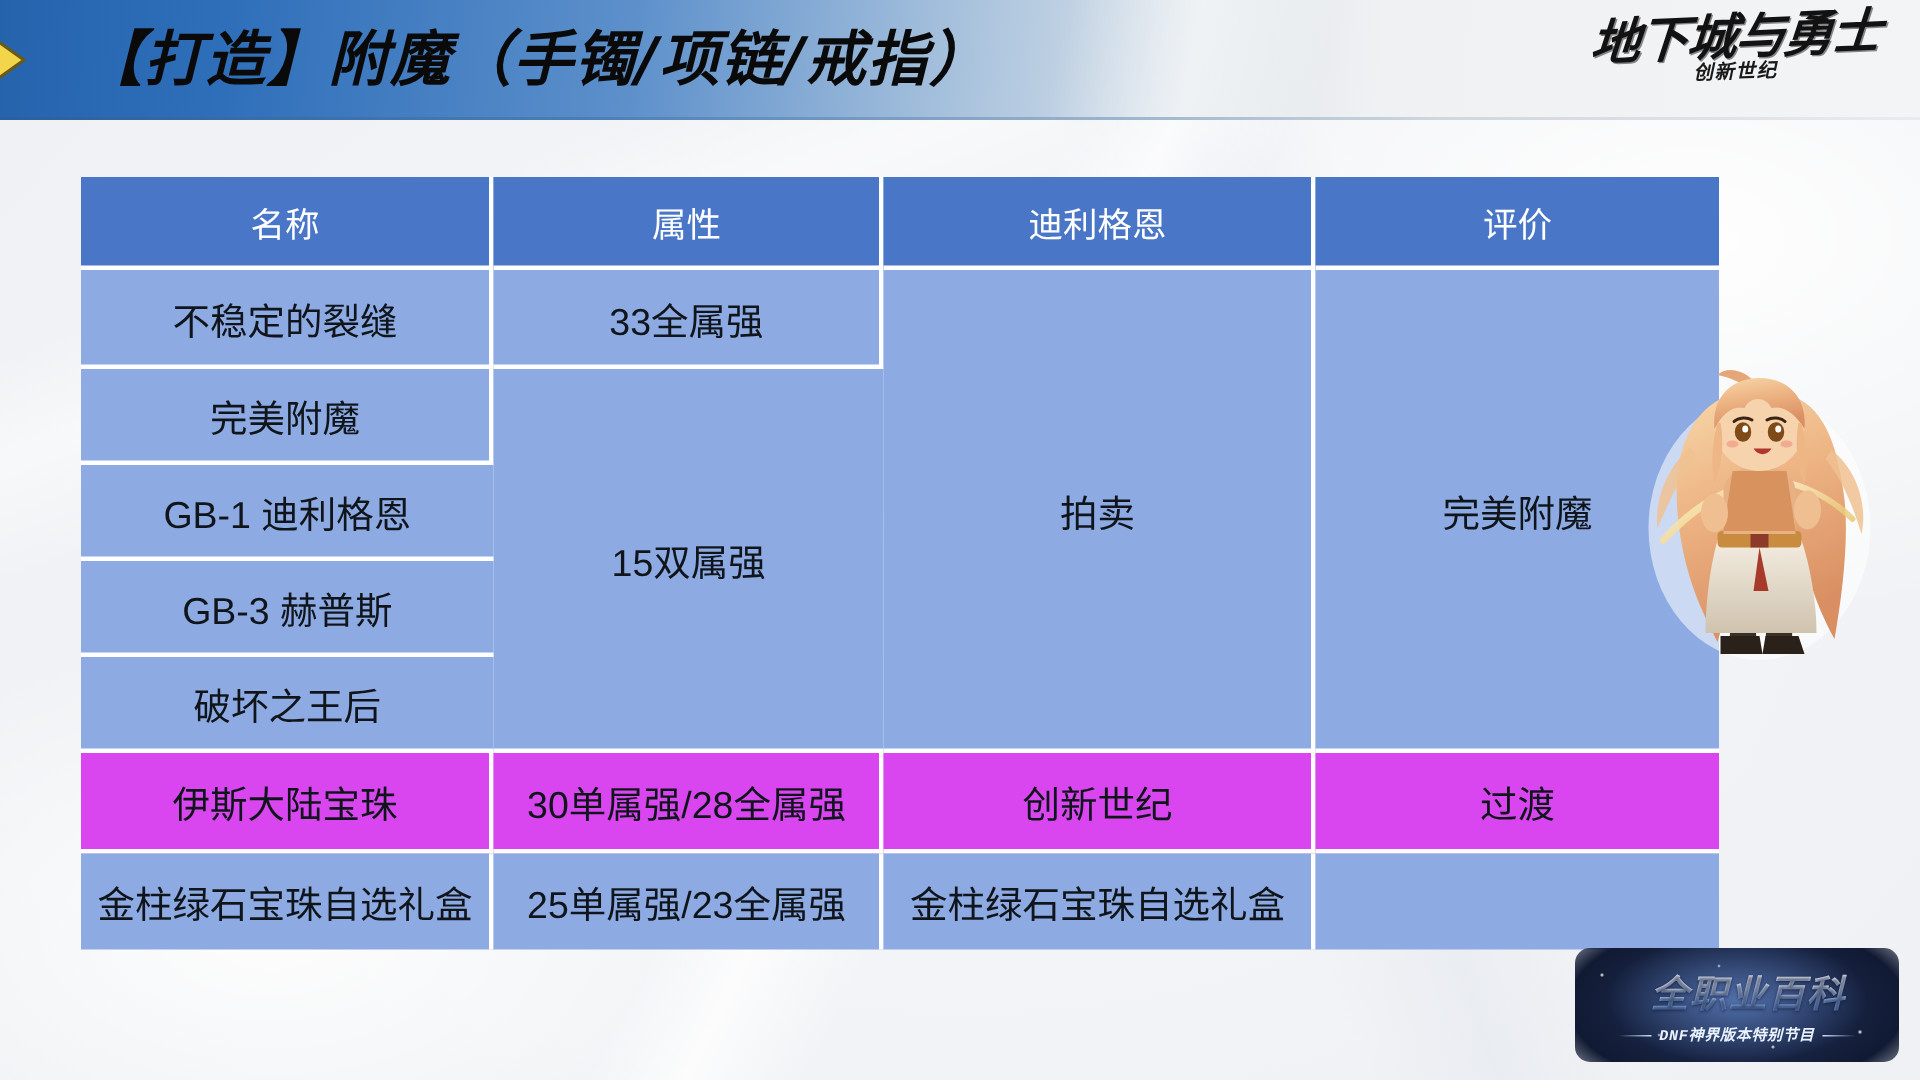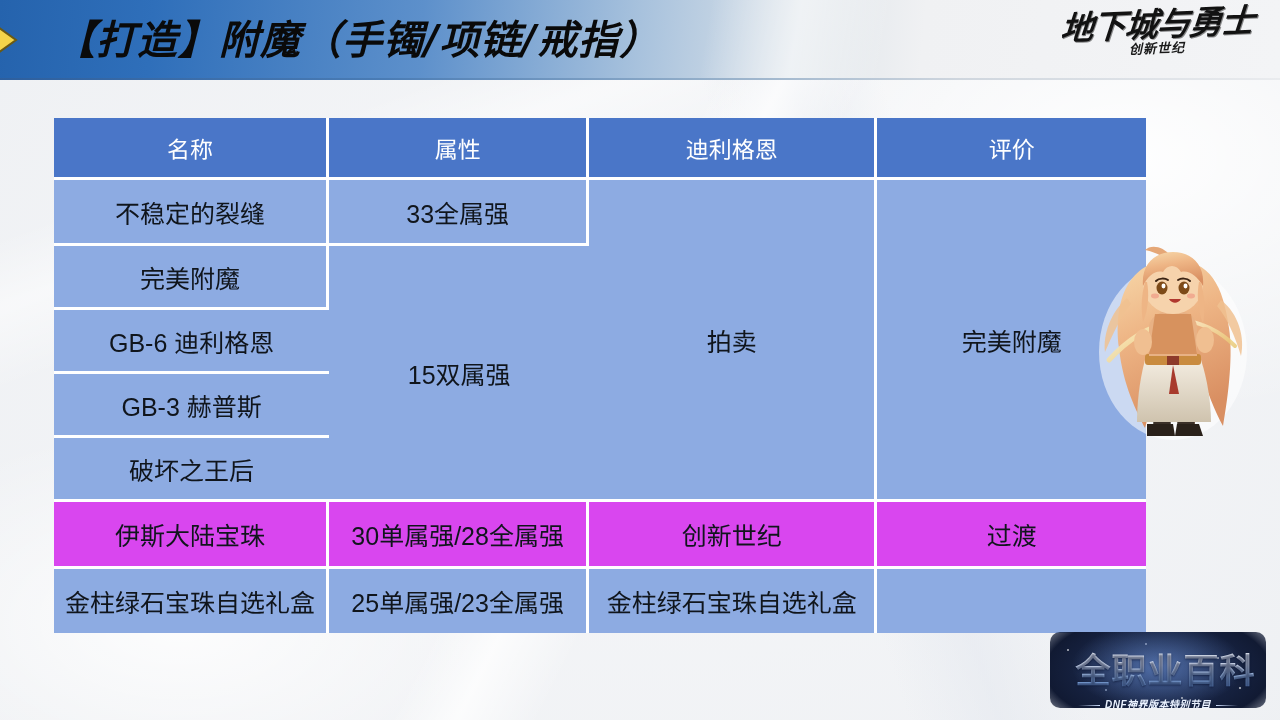--- a/index.html
+++ b/index.html
@@ -103,29 +103,29 @@
       radial-gradient(1.5px 1.5px at 18px 18px,#fff,transparent),
       radial-gradient(1.3px 1.3px at 168px 26px,#fff,transparent),
       radial-gradient(1.2px 1.2px at 56px 58px,#cfe0ff,transparent),
       radial-gradient(1.6px 1.6px at 190px 56px,#fff,transparent),
       radial-gradient(1.2px 1.2px at 96px 12px,#d8e6ff,transparent),
       radial-gradient(1.4px 1.4px at 132px 66px,#fff,transparent);
   }
   #show-logo .main{
     position:relative;margin-top:10px;
     font-family:"DejaVu Serif","Liberation Serif",serif;
-    font-size:35px;font-weight:bold;letter-spacing:1px;
+    font-size:25px;font-weight:bold;font-style:italic;letter-spacing:1px;
     background:linear-gradient(180deg,#ffffff 0%,#dfeaff 45%,#8fb4e8 72%,#5d87cf 100%);
     -webkit-background-clip:text;background-clip:text;color:transparent;
     text-shadow:0 1px 2px rgba(10,20,50,.6);
     padding-left:15px;
   }
   #show-logo .sub{
     position:relative;margin-top:3px;
-    font-family:Liberation Sans, sans-serif;
+    font-family:Liberation Mono, monospace;
     font-size:10px;font-weight:bold;font-style:italic;color:#eaf2ff;letter-spacing:.5px;
   }
   #show-logo .sub:before,#show-logo .sub:after{
     content:"";display:inline-block;width:22px;height:1px;vertical-align:middle;
     background:linear-gradient(90deg,rgba(255,255,255,0),#cfe0ff);margin:0 5px;
   }
   #show-logo .sub:after{background:linear-gradient(270deg,rgba(255,255,255,0),#cfe0ff);}
 </style>
 </head>
 <body>
@@ -170,21 +170,21 @@
           <td>不稳定的裂缝</td>
           <td class="span-attr bold">33全属强</td>
           <td rowspan="5" class="span-src">拍卖</td>
           <td rowspan="5" class="span-rate">完美附魔</td>
         </tr>
         <tr style="height: 64px;">
           <td>完美附魔</td>
           <td rowspan="4" class="span-attr bold">15双属强</td>
         </tr>
         <tr style="height: 64px;">
-          <td>GB-6 迪利格恩</td>
+          <td>GB-1 迪利格恩</td>
         </tr>
         <tr style="height: 64px;">
           <td>GB-3 赫普斯</td>
         </tr>
         <tr style="height: 64px;">
           <td>破坏之王后</td>
         </tr>
         <tr class="alt" style="height: 67px;">
           <td>伊斯大陆宝珠</td>
           <td class="span-attr bold">30单属强/28全属强</td>

